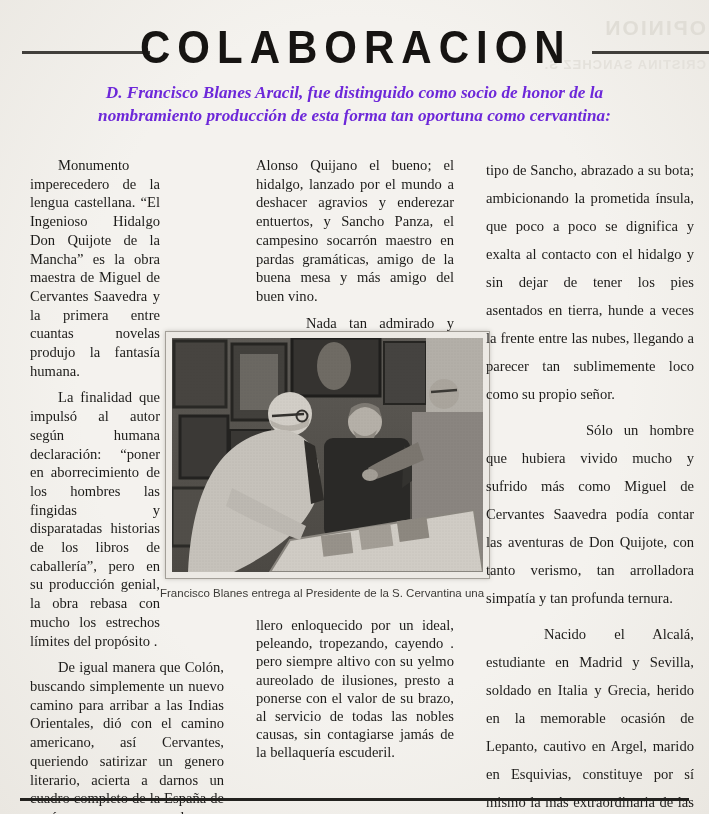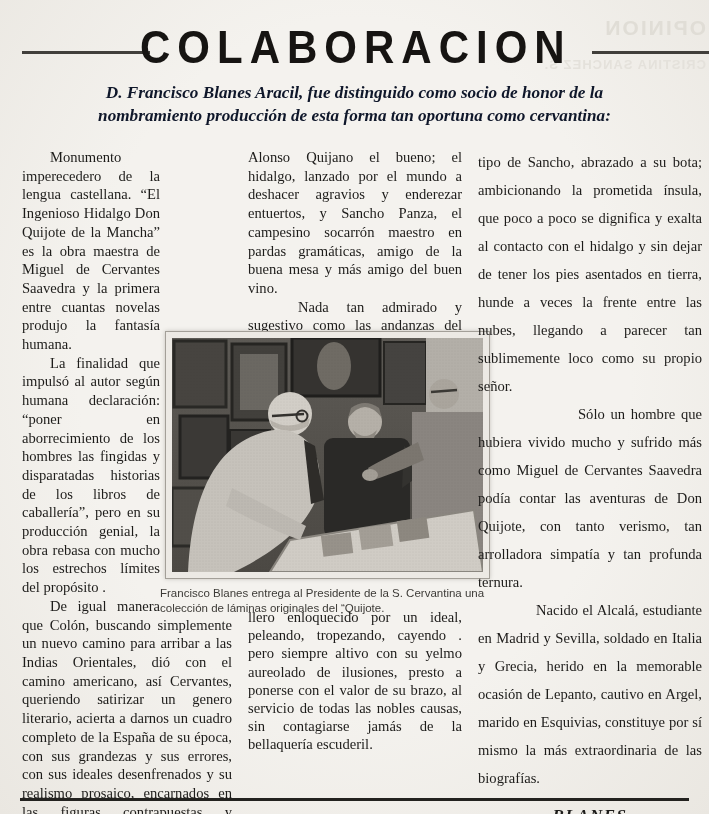--- a/index.html
+++ b/index.html
@@ -16,24 +16,24 @@
   .bleed-name{left:534px;top:57px;width:172px;font-size:13px;letter-spacing:1px;color:#e4e1db;}
   
   .rule-title{height:3px;background:#413f3b;top:51px;}
   .rule-left{left:22px;width:128px;}
   .rule-right{left:592px;width:117px;}
   .headline{left:140px;top:22px;width:430px;text-align:center;
     font-family:"Liberation Sans",sans-serif;font-weight:bold;font-size:42px;
     letter-spacing:7px;color:#161412;transform:scale(1,1.08);transform-origin:top center;
     white-space:nowrap;}
   .deck{left:28px;top:81px;width:653px;text-align:center;font-weight:bold;font-style:italic;
-    font-size:17.2px;line-height:23.2px;color:#0f172a;}
+    font-size:17.2px;line-height:23.2px;color:#6d28d9;}
   
   .col{font-size:14.6px;line-height:18.7px;text-align:justify;color:#1d1c1a;}
-  .col p{margin:0;}
+  .col p{margin:8px;}
   .col1{left:22px;top:148px;width:210px;}
   .col1-spacer{float:right;width:72px;height:300px;margin-top:167px;}
   .col2top{left:248px;top:148px;width:214px;}
   .col2bot{left:248px;top:608px;width:214px;line-height:18.2px;}
   .col3{left:478px;top:148px;width:224px;line-height:28px;}
   .ind28{text-indent:28px;}
   .ind50{text-indent:50px;}
   .ind58{text-indent:58px;}
   .ind100{text-indent:100px;}
   .closing{font-style:italic;margin-top:14px !important;}
@@ -138,21 +138,20 @@
       <path d="M132,102 L143,108 L152,162 L139,166 Z" fill="#2e2c29"></path>
       <path d="M60,150 C80,160 110,176 134,188 L128,202 C100,192 72,178 54,168 Z" fill="#bdb9b2"></path>
     </g>
 
     <rect x="0" y="0" width="311" height="234" fill="url(#ht)" opacity="0.10"></rect>
   </svg>
 </div>
 
 <div class="abs caption">
   <span style="display:block">Francisco Blanes entrega al Presidente de la S. Cervantina una</span>
-  <span style="display:block">colección de láminas originales del “Quijote.</span>
 </div>
 
 <div class="abs col col2bot">
   <p>llero enloquecido por un ideal, peleando, tropezando, cayendo . pero siempre altivo con su yelmo aureolado de ilusiones, presto a ponerse con el valor de su brazo, al servicio de todas las nobles causas, sin contagiarse jamás de la bellaquería escuderil.</p>
 </div>
 
 <div class="abs col col3">
   <p>tipo de Sancho, abrazado a su bota; ambicionando la prometida ínsula, que poco a poco se dignifica y exalta al contacto con el hidalgo y sin dejar de tener los pies asentados en tierra, hunde a veces la frente entre las nubes, llegando a parecer tan sublimemente loco como su propio señor.</p>
   <p class="ind100">Sólo un hombre que hubiera vivido mucho y sufrido más como Miguel de Cervantes Saavedra podía contar las aventuras de Don Quijote, con tanto verismo, tan arrolladora simpatía y tan profunda ternura.</p>
   <p class="ind58">Nacido el Alcalá, estudiante en Madrid y Sevilla, soldado en Italia y Grecia, herido en la memorable ocasión de Lepanto, cautivo en Argel, marido en Esquivias, constituye por sí mismo la más extraordinaria de las biografías.</p>

